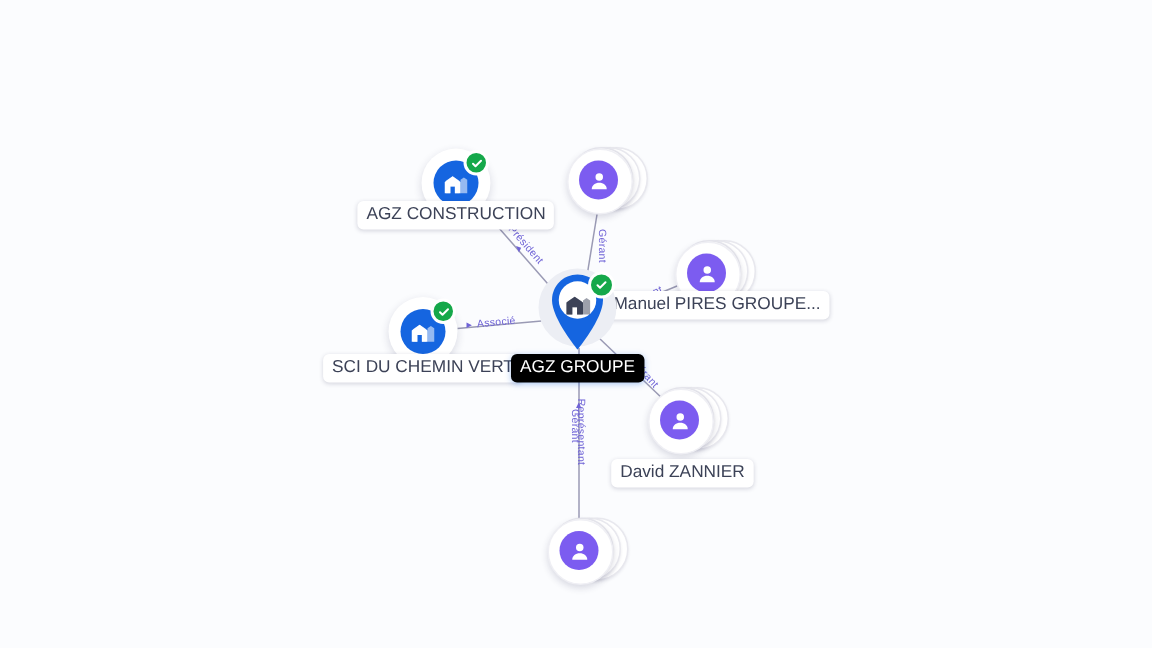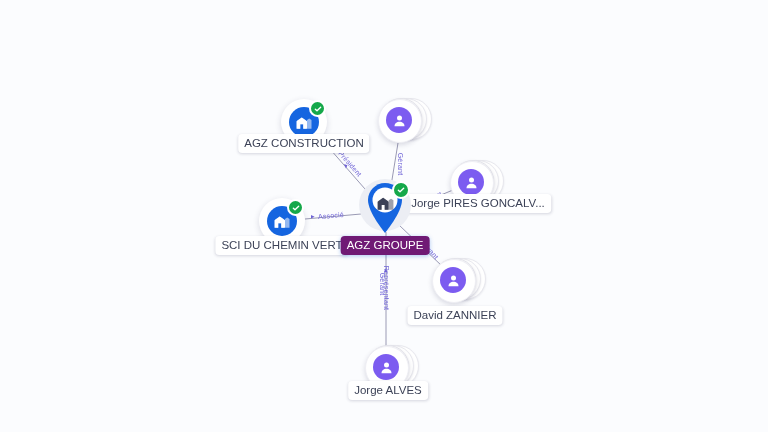--- a/index.html
+++ b/index.html
@@ -77,21 +77,21 @@
 
   
   .label{
     position:absolute;transform:translate(-50%,0);
     background:#ffffff;color:#3c4257;
     font-size:11.5px;line-height:15px;
     padding:2px 6px;border-radius:4px;white-space:nowrap;
     box-shadow:0 1px 3px rgba(40,40,80,.18);
   }
   .label.root{
-    background:#701a75;color:#ffffff;font-weight:400;
+    background:#000000;color:#ffffff;font-weight:400;
     box-shadow:0 1px 4px rgba(21,101,224,.35);
   }
 
   
   .elabel{
     position:absolute;color:#6f63d6;font-size:7px;line-height:8px;
     letter-spacing:.2px;white-space:nowrap;transform-origin:center center;
     pointer-events:none;
   }
   .elabel.two{line-height:8px;}
@@ -174,21 +174,21 @@
       <div class="card c1"></div>
       <div class="card front"></div>
       <div class="avatar">
         <svg viewBox="0 0 24 24" fill="#ffffff">
             <circle cx="12" cy="8" r="4"></circle>
             <path d="M4 21c0-4.4 3.6-7 8-7s8 2.6 8 7z"></path>
           </svg>
       </div>
     </div>
   </div>
-  <div class="label" style="left:478px;top:194px;">Jorge PIRES GONCALV...</div>
+  <div class="label" style="left:478px;top:194px;">Manuel PIRES GROUPE...</div>
 
   <div class="node" style="left:282px;top:221px;">
     <div class="company">
       <div class="halo"></div>
       <div class="disc">
         <svg viewBox="0 0 24 24" fill="#ffffff">
             <path d="M3 21V10l6-4 6 4v11h-4v-6H7v6H3zm13 0V9.2l3-2 3 2V21h-6z" opacity=".55"></path>
             <path d="M2 21V11l7-5 7 5v10h-5v-6H7v6H2z"></path>
           </svg>
       </div>
@@ -248,15 +248,14 @@
       <div class="card c1"></div>
       <div class="card front"></div>
       <div class="avatar">
         <svg viewBox="0 0 24 24" fill="#ffffff">
             <circle cx="12" cy="8" r="4"></circle>
             <path d="M4 21c0-4.4 3.6-7 8-7s8 2.6 8 7z"></path>
           </svg>
       </div>
     </div>
   </div>
-  <div class="label" style="left:388px;top:381px;">Jorge ALVES</div>
 
 </div>
 
 </body></html>

